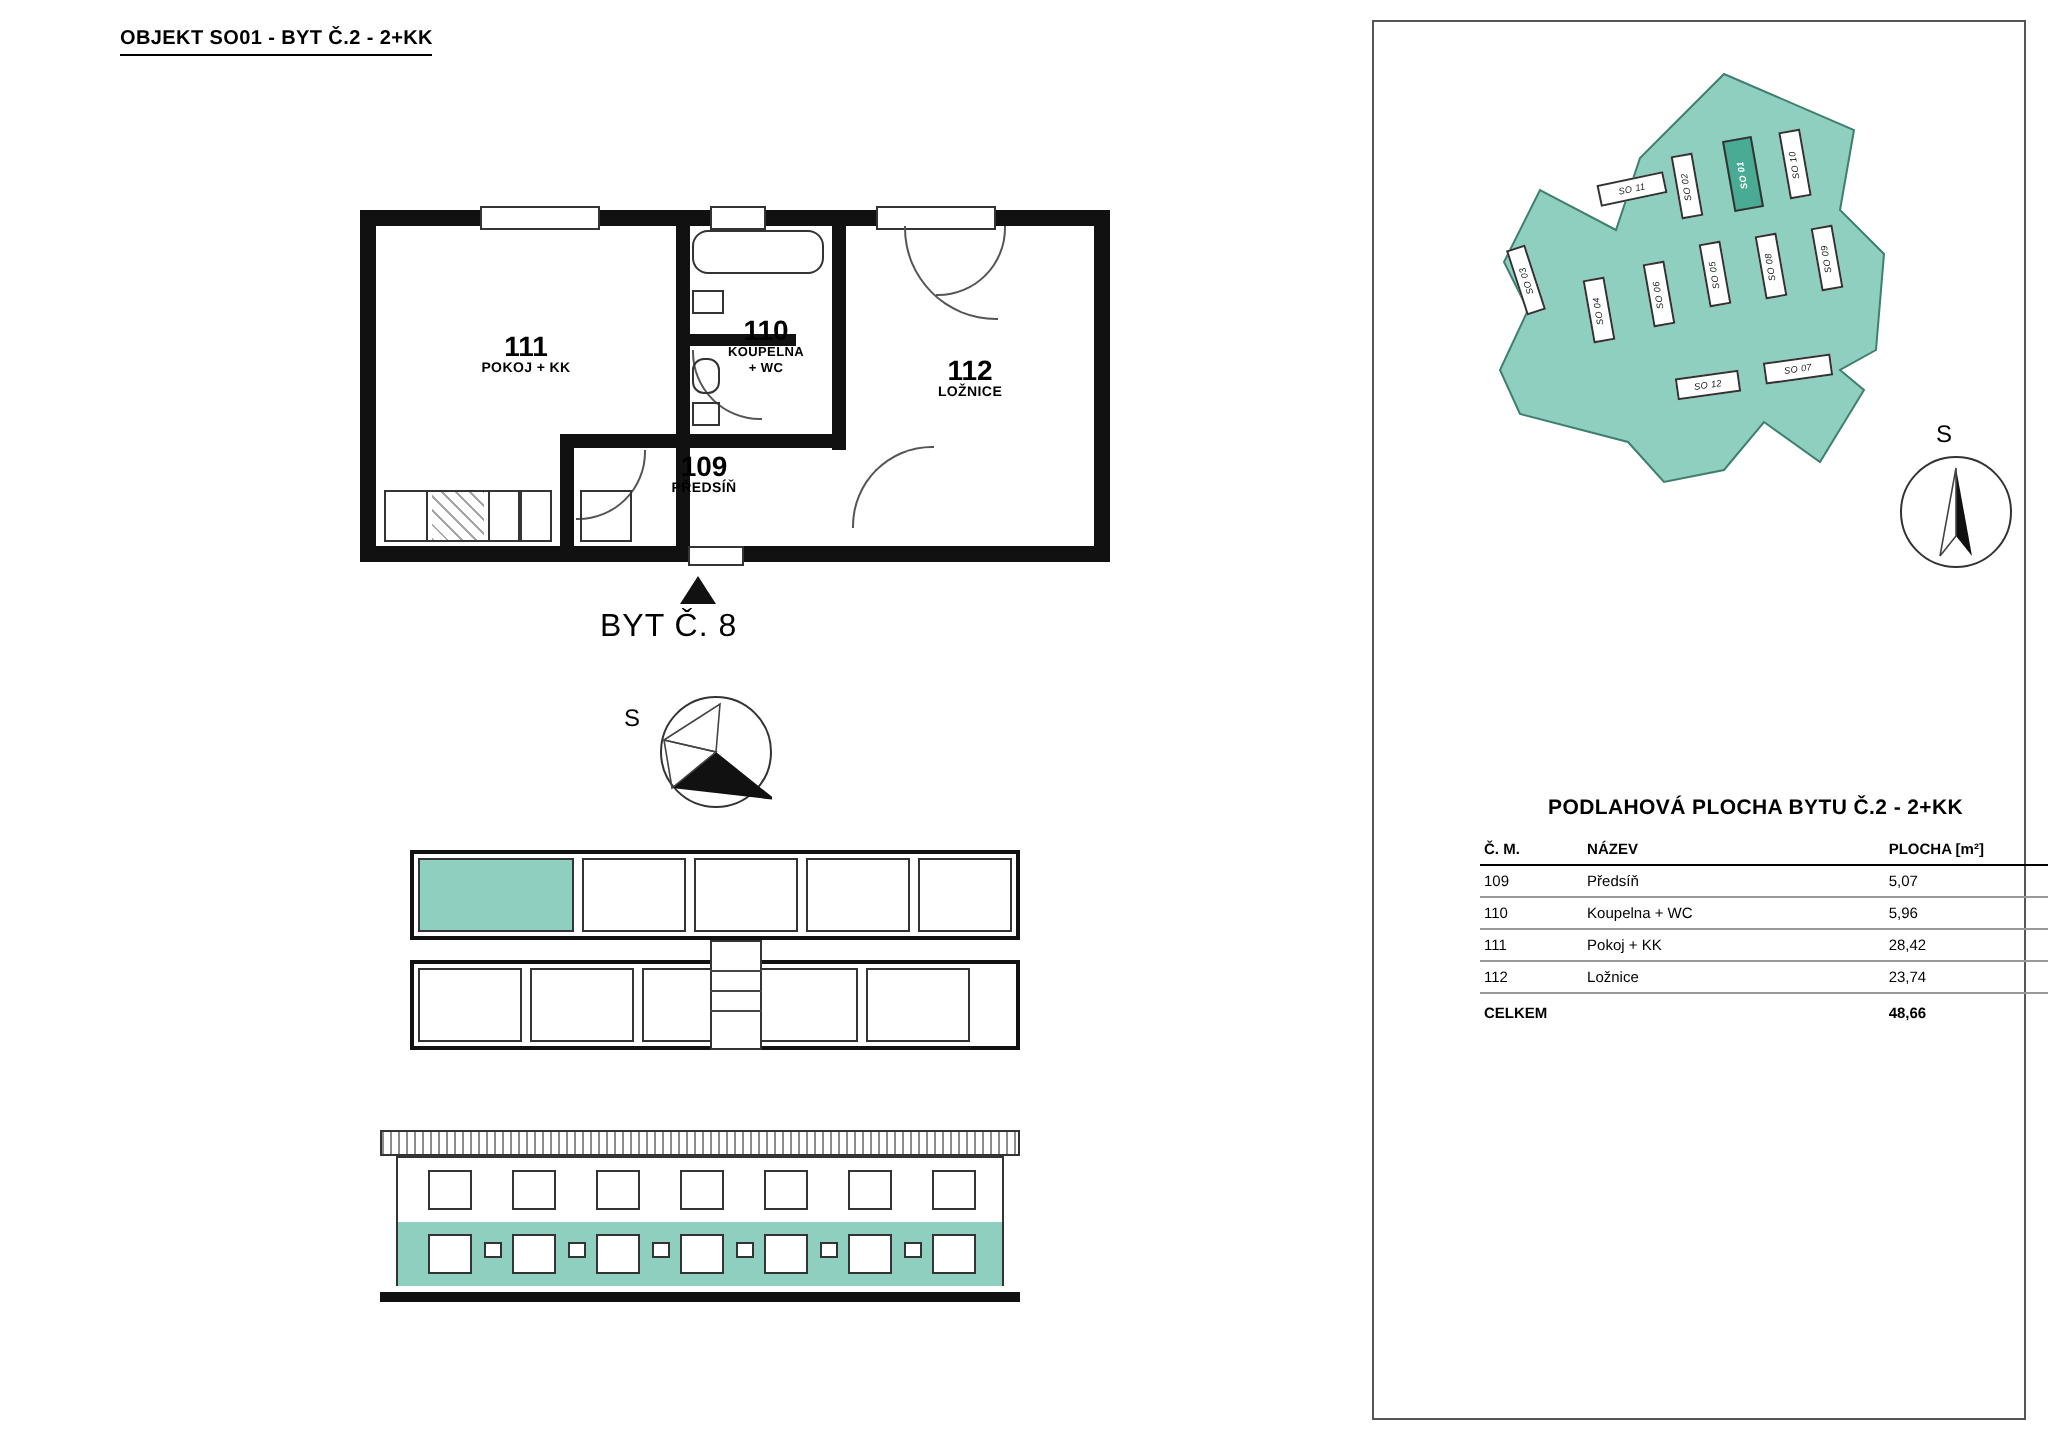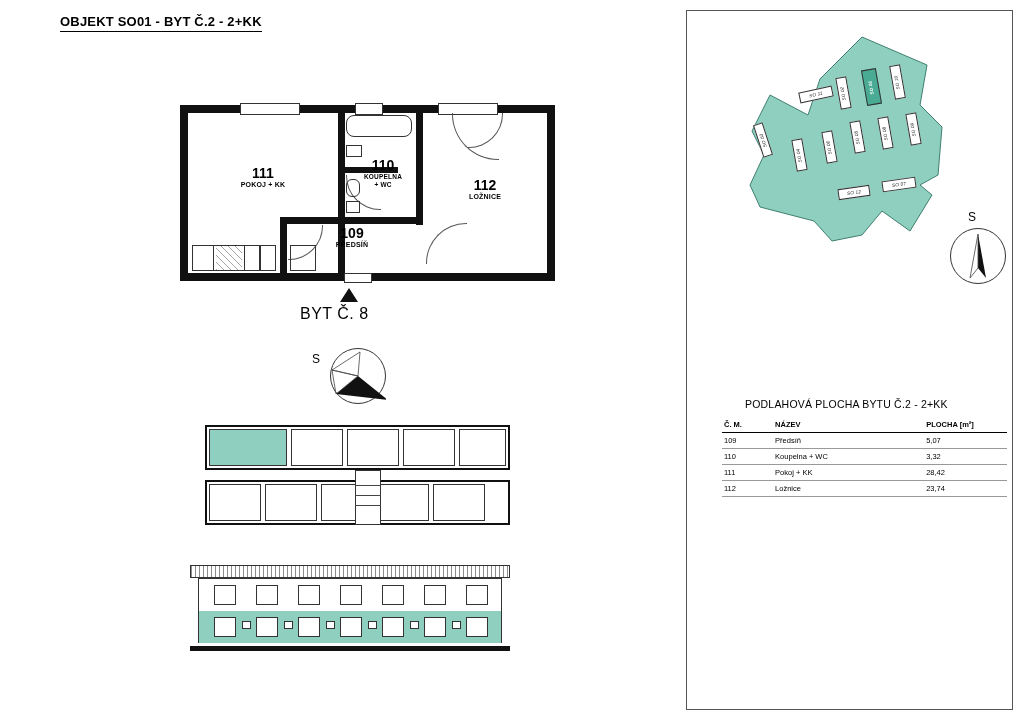--- a/index.html
+++ b/index.html
@@ -19,21 +19,21 @@
   .page {
     position: absolute;
     inset: 0;
   }
 
   
   .doc-title {
     position: absolute;
     left: 60px;
     top: 14px;
-    font-size: 13px;
+    font-size: 10px;
     font-weight: bold;
     letter-spacing: 0.2px;
     border-bottom: 1.5px solid #000;
     padding-bottom: 2px;
   }
 
   
   .right-frame {
     position: absolute;
     left: 686px;
@@ -219,29 +219,29 @@
     letter-spacing: 0.2px;
   }
   .site-bldg.active {
     background: #4aab94;
     color: #fff;
   }
 
   
   .table-title {
     position: absolute;
-    left: 745px;
+    left: 774px;
     top: 398px;
     font-size: 10.5px;
-    font-weight: normal;
+    font-weight: bold;
     letter-spacing: 0.2px;
   }
   .area-table {
     position: absolute;
-    left: 722px;
+    left: 740px;
     top: 418px;
     width: 285px;
     border-collapse: collapse;
     font-size: 7.5px;
   }
   .area-table th {
     text-align: left;
     font-size: 7.5px;
     font-weight: bold;
     padding: 2px 2px 3px 2px;
@@ -463,28 +463,33 @@
     </thead>
     <tbody>
       <tr>
         <td>109</td>
         <td>Předsíň</td>
         <td>5,07</td>
       </tr>
       <tr>
         <td>110</td>
         <td>Koupelna + WC</td>
-        <td>3,32</td>
+        <td>5,96</td>
       </tr>
       <tr>
         <td>111</td>
         <td>Pokoj + KK</td>
         <td>28,42</td>
       </tr>
       <tr>
         <td>112</td>
         <td>Ložnice</td>
         <td>23,74</td>
       </tr>
+      <tr class="total">
+        <td>CELKEM</td>
+        <td></td>
+        <td>48,66</td>
+      </tr>
     </tbody>
   </table>
 
 </div>
 
 </body></html>

